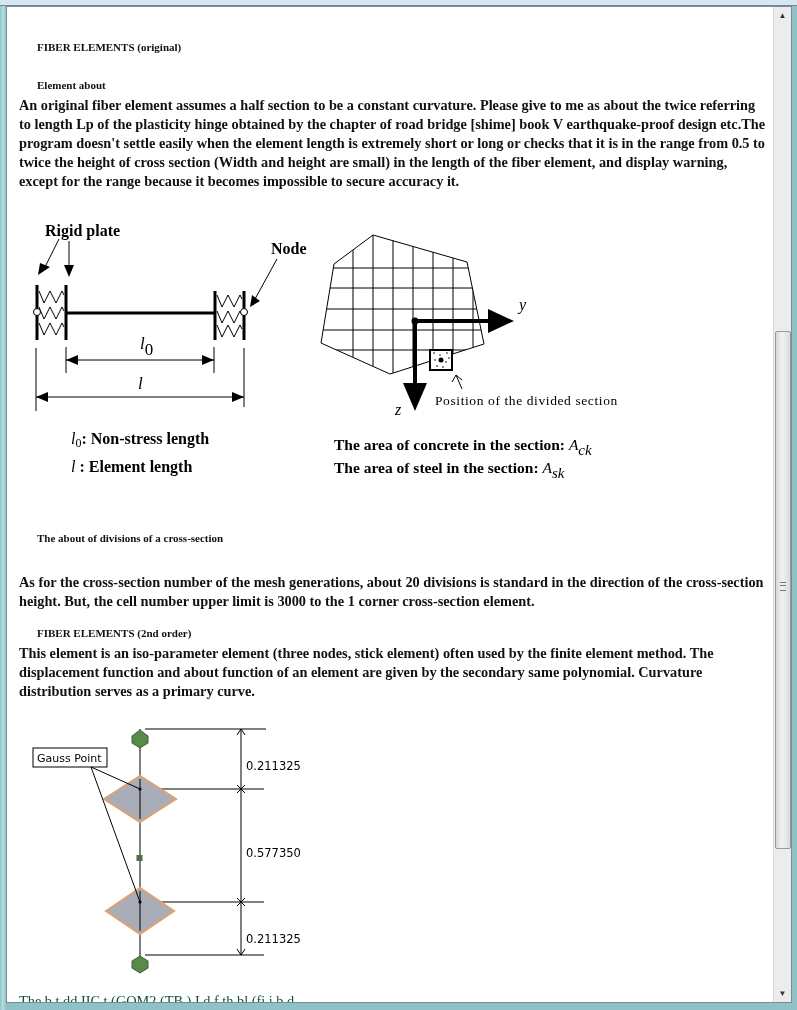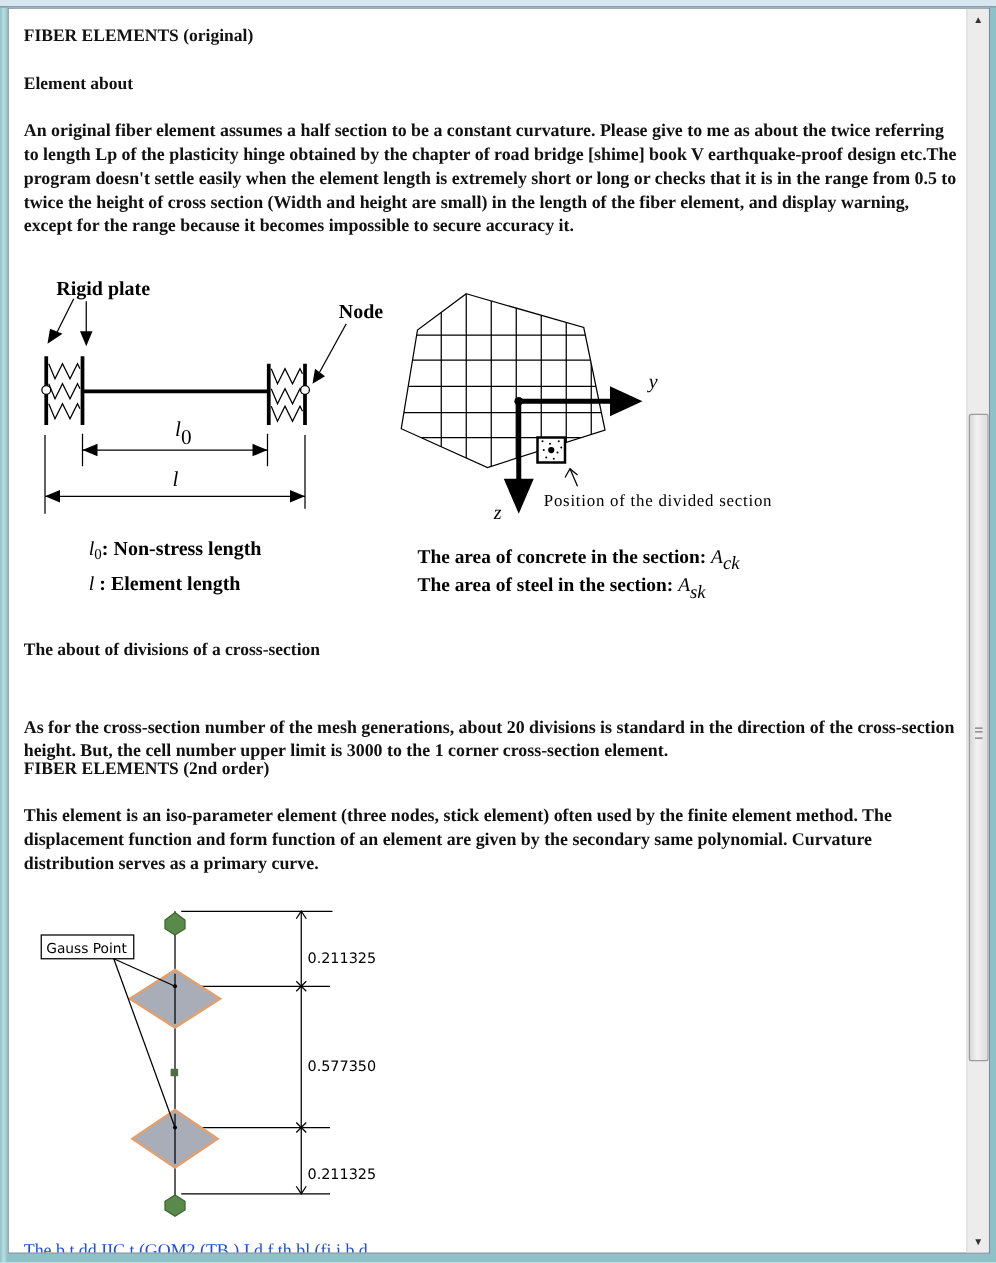--- a/index.html
+++ b/index.html
@@ -17,21 +17,21 @@
     background:#d8e6f0; border-bottom:1px solid #6f8796;
   }
   .viewport {
     position:absolute; left:6px; top:6px; width:784px; height:995px;
     background:#fff; border:1px solid #7b8b98; overflow:hidden;
   }
   .content {
     position:absolute; left:12px; top:0; width:748px;
     color:#111; font-size:14.3px; line-height:19px;
   }
-  h3 { font-size:14px; font-weight:bold; margin:0; position:absolute; left:0; }
+  h3 { font-size:11px; font-weight:bold; margin:18px; position:absolute; left:0; }
   p { margin:0; position:absolute; left:0; width:748px;font-weight:bold; }
   .scrollbar {
     position:absolute; right:0; top:0; width:17px; height:995px;
     background:#ececec; border-left:1px solid #dcdcdc;
   }
   .sb-up, .sb-down {
     position:absolute; left:0; width:17px; height:17px; text-align:center;
     font-size:8px; color:#333; line-height:17px;
   }
   .sb-up { top:0; }
@@ -41,21 +41,21 @@
     background:linear-gradient(90deg,#d7d7d7,#f2f2f2 40%,#dcdcdc);
     border:1px solid #9a9a9a; border-radius:2px;
   }
   .grip {
     position:absolute; left:4px; top:250px; width:6px; height:7px;
     border-top:1px solid #777; border-bottom:1px solid #777;
   }
   .grip:after { content:""; position:absolute; left:0; top:2px; width:6px; height:1px; background:#777; }
   svg text { font-family:"Liberation Serif", serif; }
   .mono { font-family:"DejaVu Sans", sans-serif; }
-  .cut-text { position:absolute; left:12px; top:986px; font-size:14.3px; color:#1d4ed8; white-space:nowrap; width:748px; overflow:hidden; height:10px; }
+  .cut-text { position:absolute; left:12px; top:986px; font-size:14.3px; color:#14532d; white-space:nowrap; width:748px; overflow:hidden; height:10px; }
 </style>
 </head>
 <body>
 
 <div class="frame"></div>
 <div class="topbar"></div>
 
 <div class="viewport">
   <div class="content">
     <h3 style="top:13px">FIBER ELEMENTS (original)</h3>
@@ -153,21 +153,21 @@
       <polyline points="148,157 152,150 158,155" fill="none" stroke="#000"></polyline>
       <text x="131" y="180" font-size="13.5" letter-spacing="0.6">Position of the divided section</text>
 
       <text x="30" y="225" font-size="15.5"><tspan font-weight="bold">The area of concrete in the section: </tspan><tspan font-style="italic">A</tspan><tspan font-style="italic" font-size="15" dy="5">ck</tspan></text>
       <text x="30" y="248" font-size="15.5"><tspan font-weight="bold">The area of steel in the section: </tspan><tspan font-style="italic">A</tspan><tspan font-style="italic" font-size="15" dy="5">sk</tspan></text>
     </svg>
 
     <h3 style="top:504px">The about of divisions of a cross-section</h3>
     <p style="top:566px">As for the cross-section number of the mesh generations, about 20 divisions is standard in the direction of the cross-section height. But, the cell number upper limit is 3000 to the 1 corner cross-section element.</p>
     <h3 style="top:599px">FIBER ELEMENTS (2nd order)</h3>
-    <p style="top:637px">This element is an iso-parameter element (three nodes, stick element) often used by the finite element method. The displacement function and form function of an element are given by the secondary same polynomial. Curvature distribution serves as a primary curve.</p>
+    <p style="top:637px">This element is an iso-parameter element (three nodes, stick element) often used by the finite element method. The displacement function and about function of an element are given by the secondary same polynomial. Curvature distribution serves as a primary curve.</p>
 
     <svg style="position:absolute;left:0;top:712px" width="300" height="260" viewBox="0 0 300 260">
       <line x1="121" y1="10" x2="121" y2="238" stroke="#000"></line>
       <line x1="126" y1="10" x2="247" y2="10" stroke="#000"></line>
       <line x1="121" y1="70" x2="245" y2="70" stroke="#000"></line>
       <line x1="121" y1="183" x2="245" y2="183" stroke="#000"></line>
       <line x1="126" y1="236" x2="245" y2="236" stroke="#000"></line>
       <line x1="222" y1="10" x2="222" y2="236" stroke="#000"></line>
       <g stroke="#000" fill="none">
         <polyline points="218,16 222,10 226,16"></polyline>

